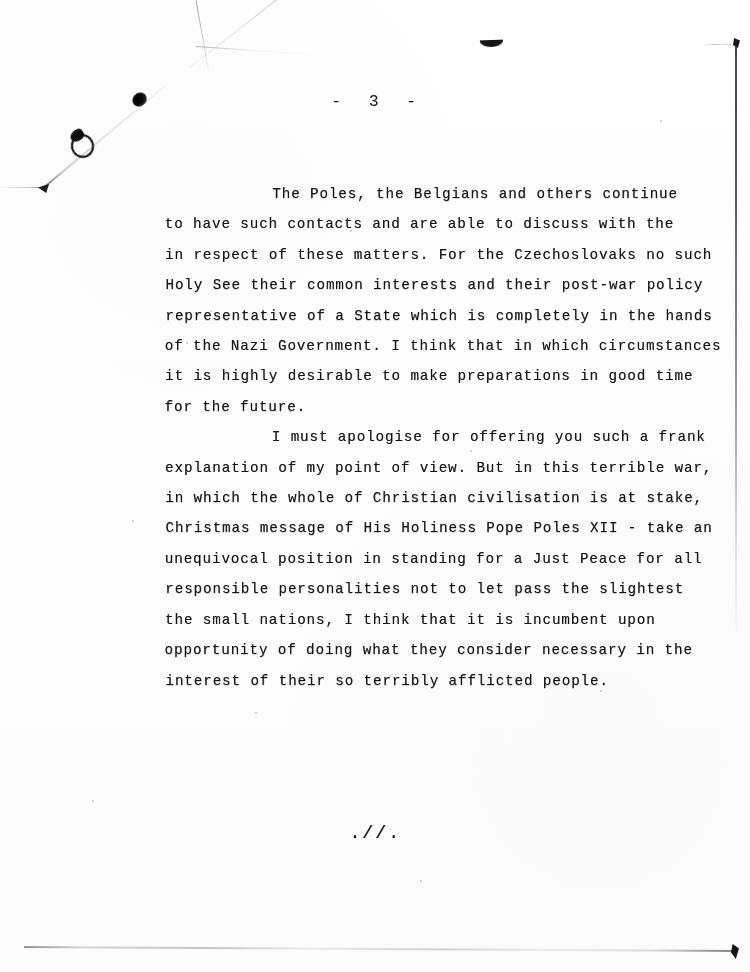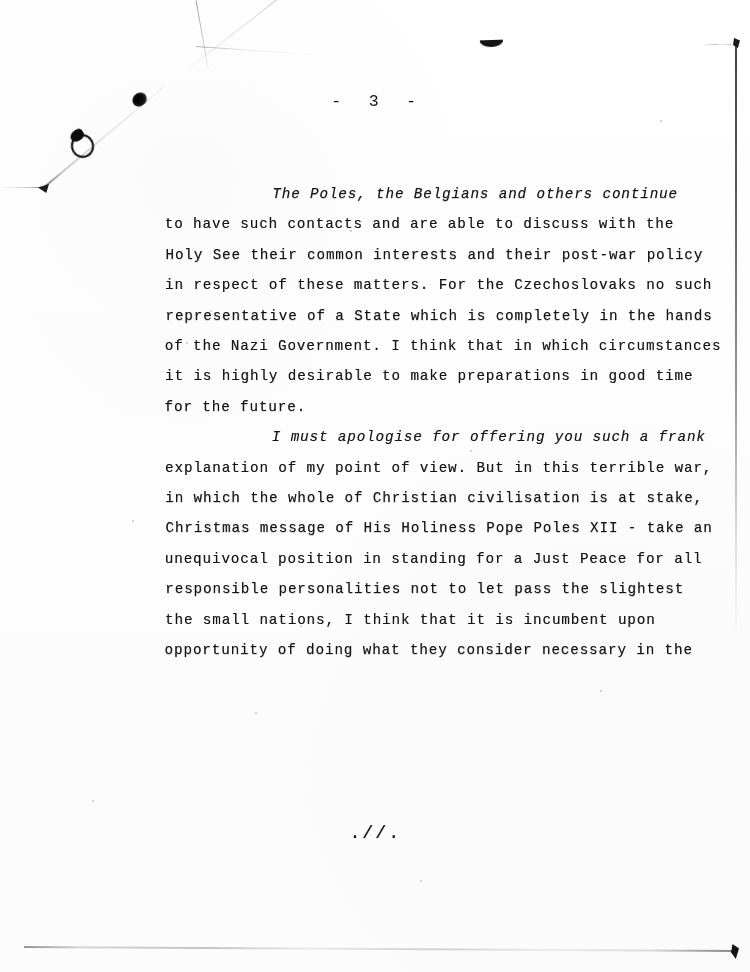--- a/index.html
+++ b/index.html
@@ -56,21 +56,21 @@
   }
 
   .line {
     font-size: 14.2px;
     line-height: 30.4px;
     letter-spacing: 0.92px;
     color: #141414;
     white-space: pre;
     text-shadow: 0.35px 0 0 rgba(0,0,0,0.32), 0 0.35px 0 rgba(0,0,0,0.18);
   }
-  .line.indent { padding-left: 107px; font-style: italic; }
+  .line.indent { padding-left: 107px; }
 
   
   .j1 { transform: translateY(0.4px)  translateX(0.3px); }
   .j2 { transform: translateY(-0.3px) translateX(-0.2px); }
   .j3 { transform: translateY(0.25px) translateX(0.5px); }
   .j4 { transform: translateY(-0.45px) translateX(0.1px); }
   .j5 { transform: translateY(0.15px) translateX(-0.4px); }
 
   
   #footer-mark {
@@ -261,37 +261,38 @@
 
   <div class="paper-grain"></div>
 
   <div id="page-number">-  3  -</div>
 
   <div id="body-text">
 
     <div class="para">
       <div class="line indent j1">The Poles, the Belgians and others continue</div>
       <div class="line j2">to have such contacts and are able to discuss with the</div>
+      <div class="line j4">in respect of these matters. For the Czechoslovaks no such</div>
       <div class="line j3">Holy See their common interests and their post-war policy</div>
-      <div class="line j4">in respect of these matters. For the Czechoslovaks no such</div>
       <div class="line j3">representative of a State which is completely in the hands</div>
       <div class="line j2">of the Nazi Government. I think that in which circumstances</div>
       <div class="line j4">it is highly desirable to make preparations in good time</div>
       <div class="line j5">for the future.</div>
     </div>
 
     <div class="para">
       <div class="line indent j2">I must apologise for offering you such a frank</div>
       <div class="line j4">explanation of my point of view. But in this terrible war,</div>
       <div class="line j1">in which the whole of Christian civilisation is at stake,</div>
       <div class="line j3">Christmas message of His Holiness Pope Poles XII - take an</div>
       <div class="line j2">unequivocal position in standing for a Just Peace for all</div>
       <div class="line j1">responsible personalities not to let pass the slightest</div>
       <div class="line j4">the small nations, I think that it is incumbent upon</div>
       <div class="line j5">opportunity of doing what they consider necessary in the</div>
+      <div class="line j3">interest of their so terribly afflicted people.</div>
     </div>
 
   </div>
 
   <div id="footer-mark">.//.</div>
 
   <div class="artifact" id="crease-top"></div>
   <div class="artifact" id="crease-upper"></div>
   <div class="artifact" id="crease-arm-right"></div>
   <div class="artifact" id="crease-lower"></div>

